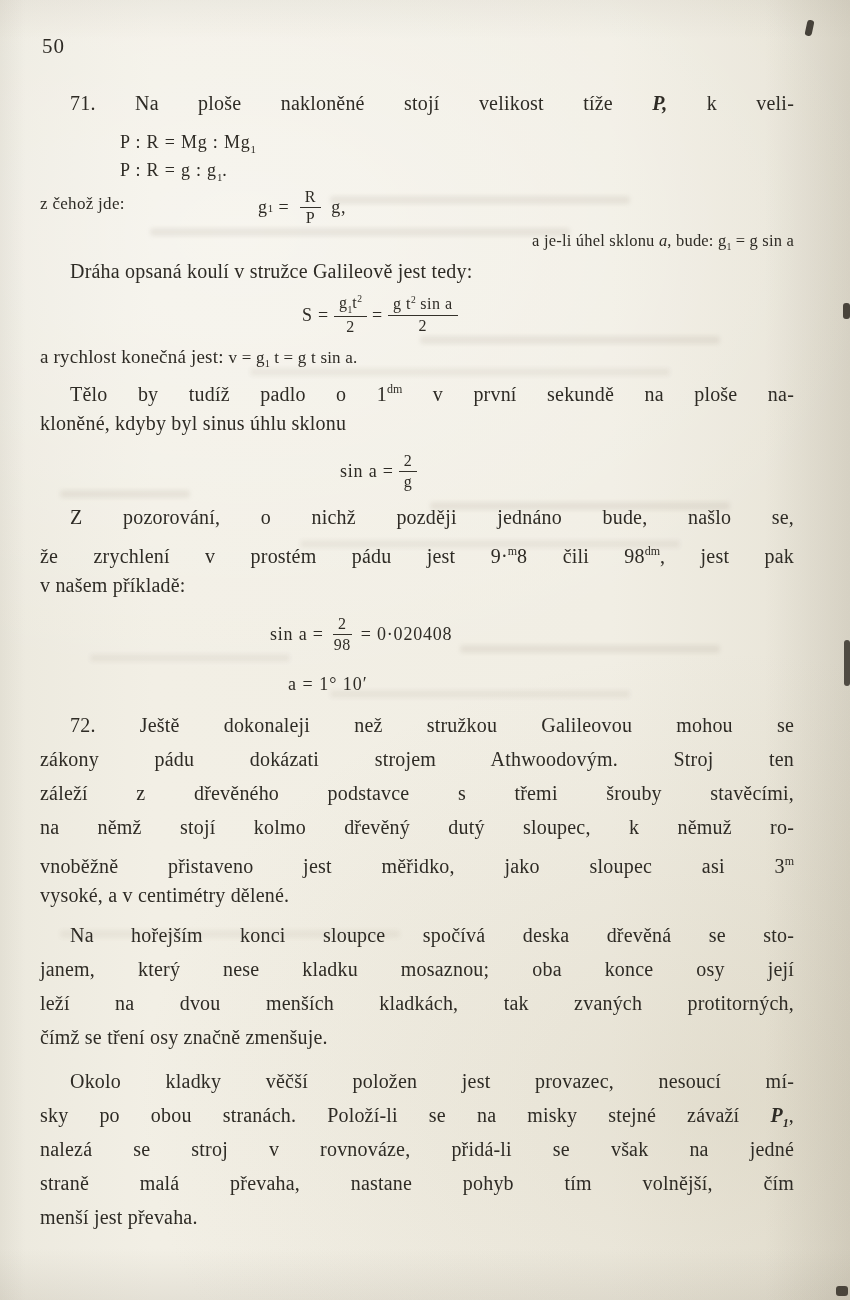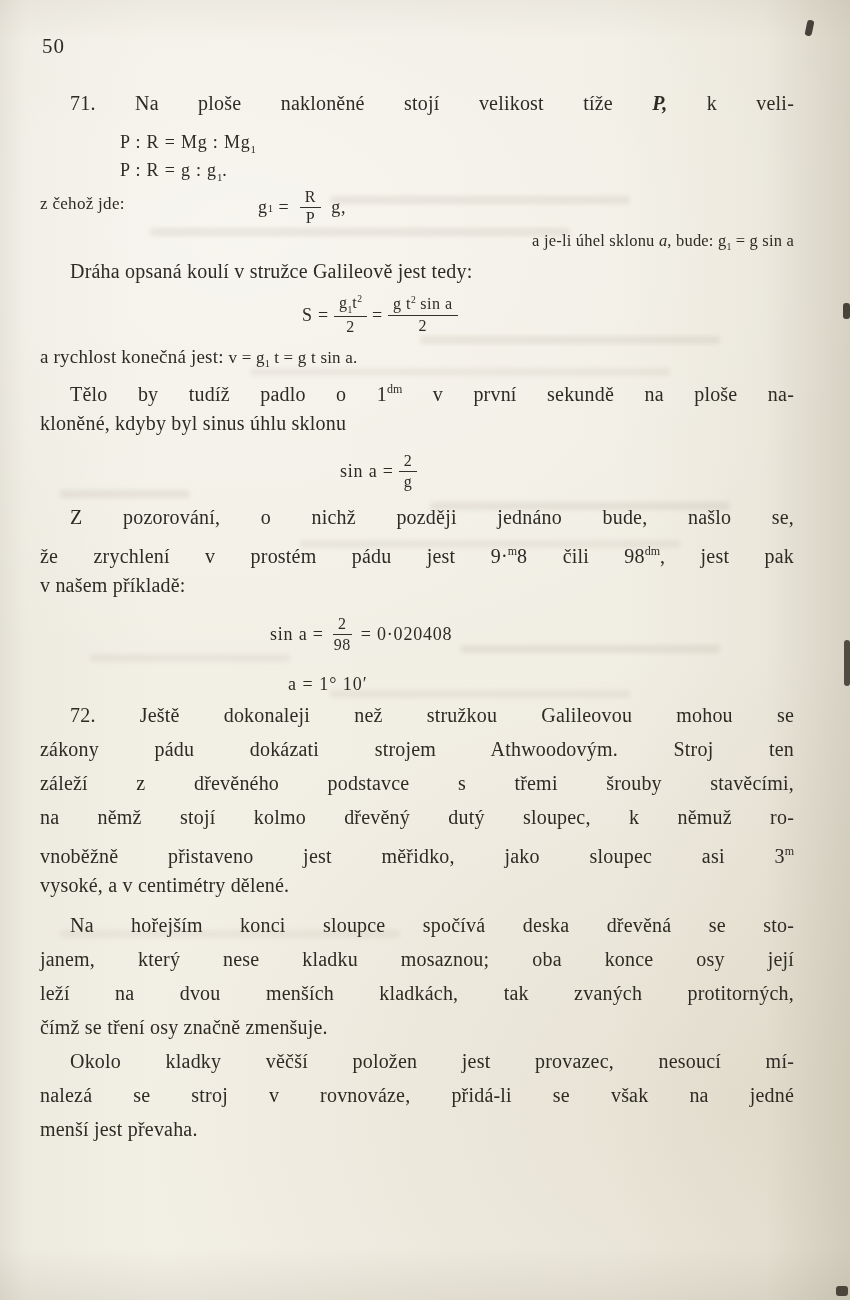--- a/index.html
+++ b/index.html
@@ -70,21 +70,21 @@
   .rychlost { font-size: 19px; height: 30px; line-height: 30px; }
 
   .eq-sin { height: 50px; margin-top: 6px; display: flex; align-items: center; }
   .eq-sin .eqbody { margin-left: 300px; }
 
   .eq-sin98 { height: 48px; margin-top: 8px; display: flex; align-items: center; }
   .eq-sin98 .eqbody { margin-left: 230px; }
 
   .eq-angle { height: 28px; line-height: 28px; margin-left: 248px; margin-top: 12px; letter-spacing: 1px; }
 
-  .mt4 { margin-top: 4px; } .mt6 { margin-top: 6px; } .mt10 { }
+  .mt4 { margin-top: 4px; } .mt6 { margin-top: 6px; } .mt10 { margin-top: 10px; }
 </style>
 </head>
 <body>
 
 <div class="paper"></div>
 
 <div class="ghost" style="left:330px;top:196px;width:300px"></div>
 <div class="ghost" style="left:150px;top:228px;width:420px"></div>
 <div class="ghost" style="left:420px;top:336px;width:300px"></div>
 <div class="ghost" style="left:250px;top:368px;width:420px;opacity:.8"></div>
@@ -148,18 +148,20 @@
   <div class="ln j">na němž stojí kolmo dřevěný dutý sloupec, k němuž ro-</div>
   <div class="ln j"><span>vnoběžně přistaveno jest měřidko, jako sloupec asi 3</span><sup>m</sup></div>
   <div class="ln">vysoké, a v centimétry dělené.</div>
 
   <div class="ln j ind mt6">Na hořejším konci sloupce spočívá deska dřevěná se sto-</div>
   <div class="ln j">janem, který nese kladku mosaznou; oba konce osy její</div>
   <div class="ln j">leží na dvou menších kladkách, tak zvaných protitorných,</div>
   <div class="ln">čímž se tření osy značně zmenšuje.</div>
 
   <div class="ln j ind mt10">Okolo kladky věčší položen jest provazec, nesoucí mí-</div>
+  <div class="ln j"><span>sky po obou stranách. Položí-li se na misky stejné závaží </span><span class="vbi"><span>P</span><sub>1</sub></span><span>,</span></div>
   <div class="ln j">nalezá se stroj v rovnováze, přidá-li se však na jedné</div>
+  <div class="ln j">straně malá převaha, nastane pohyb tím volnější, čím</div>
   <div class="ln">menší jest převaha.</div>
 
 </div>
 
 <div class="edge-shade"></div>
 
 </body></html>

